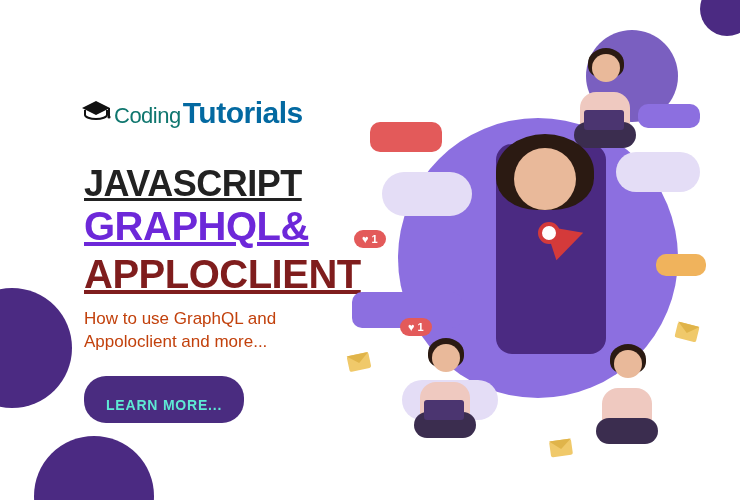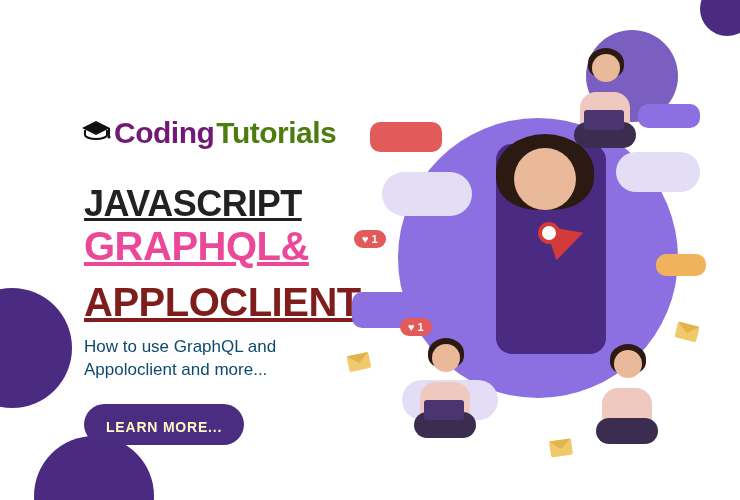--- a/index.html
+++ b/index.html
@@ -12,36 +12,36 @@
   .dot-bl1 { position: absolute; left: -48px; bottom: 92px; width: 120px; height: 120px; border-radius: 50%; background: #4b2a82; }
   .dot-bl2 { position: absolute; left: 34px; bottom: -56px; width: 120px; height: 120px; border-radius: 50%; background: #4b2a82; }
 
   
   .content { position: absolute; left: 84px; top: 96px; width: 330px; }
   .logo { display: flex; align-items: baseline; gap: 2px; margin-bottom: 36px; }
   .logo-cap {
     width: 26px; height: 18px; position: relative; margin-right: 2px;
   }
   .logo-cap svg { position: absolute; top: -6px; left: -4px; }
-  .logo-text1 { font-size: 30px; font-weight: 700; color: #701a75; letter-spacing: -0.5px; }
-  .logo-text2 { font-size: 30px; font-weight: 800; color: #4d7c0f; letter-spacing: -0.5px; margin-top: 20px; }
+  .logo-text1 { font-size: 22px; font-weight: 400; color: #0f766e; letter-spacing: -0.5px; }
+  .logo-text2 { font-size: 30px; font-weight: 800; color: #0369a1; letter-spacing: -0.5px; }
 
   .heading { font-weight: 800; line-height: 1.0; letter-spacing: -0.5px; text-decoration: underline; }
   .h1 { font-size: 36px; color: #222; margin-bottom: 4px; }
-  .h2 { font-size: 40px; color: #ec4899; margin-bottom: 16px; }
+  .h2 { font-size: 40px; color: #6d28d9; margin-bottom: 8px; }
   .h3 { font-size: 40px; color: #7f1d1d; margin-bottom: 14px; }
 
-  .subtitle { font-size: 17px; color: #0c4a6e; line-height: 1.35; max-width: 270px; margin-bottom: 22px; }
+  .subtitle { font-size: 17px; color: #c2410c; line-height: 1.35; max-width: 270px; margin-bottom: 22px; }
 
   .cta {
     display: inline-block;
-    padding: 15px 22px 10px;
+    padding: 21px 22px 10px;
     border-radius: 22px;
     background: #4a2c80;
-    color: #fef9c3;
+    color: #5eead4;
     font-size: 14px;
     font-weight: 600;
     letter-spacing: 0.8px;
     cursor: pointer;
     border: none;
   }
 
   
   .illus { position: absolute; right: 14px; top: 60px; width: 380px; height: 410px; }
   .illus .bg-circle { position: absolute; left: 52px; top: 58px; width: 280px; height: 280px; border-radius: 50%; background: #8c6fe0; }

